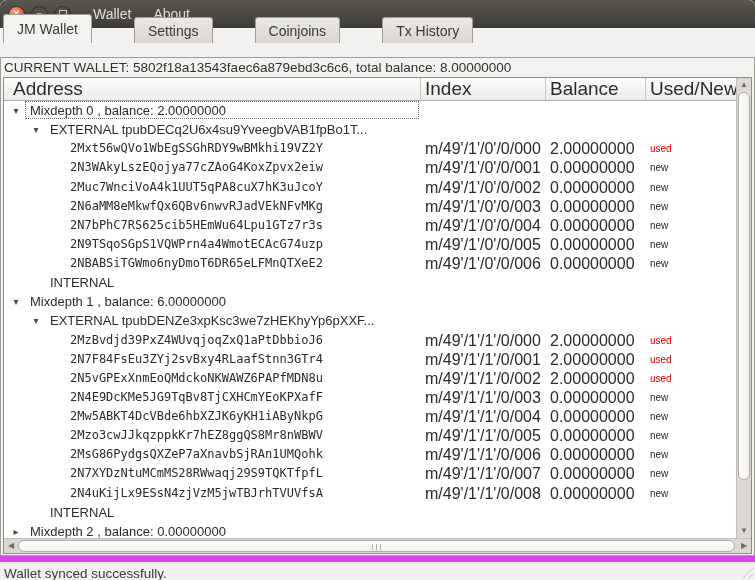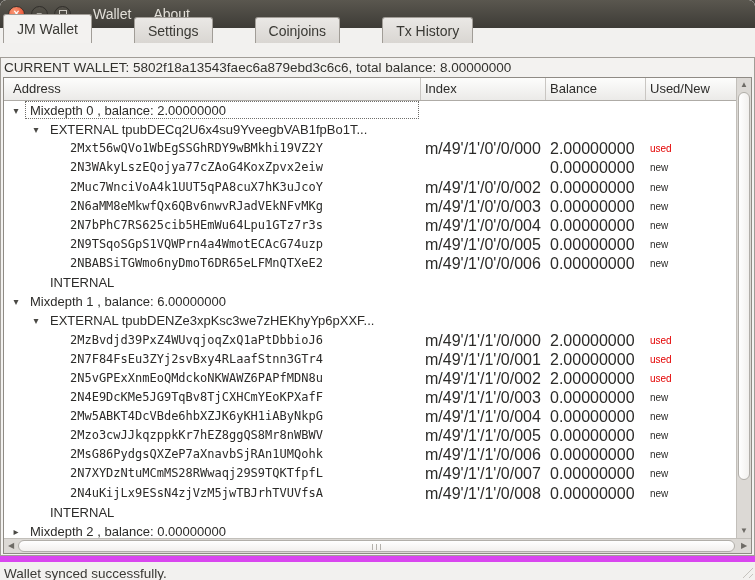--- a/index.html
+++ b/index.html
@@ -36,21 +36,21 @@
         border:1px solid #a19d97;background:#f3f2f0;z-index:2;}
   .wallet-bar{position:absolute;top:1px;left:3px;right:3px;height:17px;line-height:17px;
               font-size:13.5px;color:#33322e;white-space:nowrap;}
 
   
   .tree{position:absolute;left:2px;top:19px;width:749px;height:477px;box-sizing:border-box;
         border:1px solid #8f8b85;background:#fff;}
   .tree-header{position:absolute;left:0;top:0;right:15px;height:23px;
                background:linear-gradient(#fdfdfc,#ebeae8);border-bottom:1px solid #aeaba6;
                box-sizing:border-box;}
-  .hcell{position:absolute;top:0;height:22px;line-height:22px;font-size:13px;color:#2d2c2a;
+  .hcell{position:absolute;top:0;height:22px;line-height:22px;font-size:19px;color:#2d2c2a;
          border-right:1px solid #c9c6c2;box-sizing:border-box;white-space:nowrap;overflow:hidden;}
   .tree-body{position:absolute;left:0;top:23px;right:15px;bottom:15px;overflow:hidden;
              background:#fff;}
   .trow{position:relative;height:19.13px;line-height:19.13px;font-size:13px;color:#2c2b29;
         white-space:nowrap;}
   .arrow{position:absolute;top:0;font-size:10px;color:#4a4945;width:12px;text-align:center;}
   .a0{left:6px;}  .a1{left:26px;}
   .addr{position:absolute;top:0;}
   .lvl0 .addr{left:26px;}
   .lvl1 .addr{left:46px;}
@@ -139,20 +139,21 @@
             <span class="addr">EXTERNAL tpubDECq2U6x4su9YveegbVAB1fpBo1T...</span>
           </div>
           <div class="trow lvl2">
             <span class="addr">2Mxt56wQVo1WbEgSSGhRDY9wBMkhi19VZ2Y</span>
             <span class="idx">m/49'/1'/0'/0/000</span>
             <span class="bal">2.00000000</span>
             <span class="st used">used</span>
           </div>
           <div class="trow lvl2">
             <span class="addr">2N3WAkyLszEQojya77cZAoG4KoxZpvx2eiw</span>
+            <span class="idx">m/49'/1'/0'/0/001</span>
             <span class="bal">0.00000000</span>
             <span class="st new">new</span>
           </div>
           <div class="trow lvl2">
             <span class="addr">2Muc7WnciVoA4k1UUT5qPA8cuX7hK3uJcoY</span>
             <span class="idx">m/49'/1'/0'/0/002</span>
             <span class="bal">0.00000000</span>
             <span class="st new">new</span>
           </div>
           <div class="trow lvl2">

